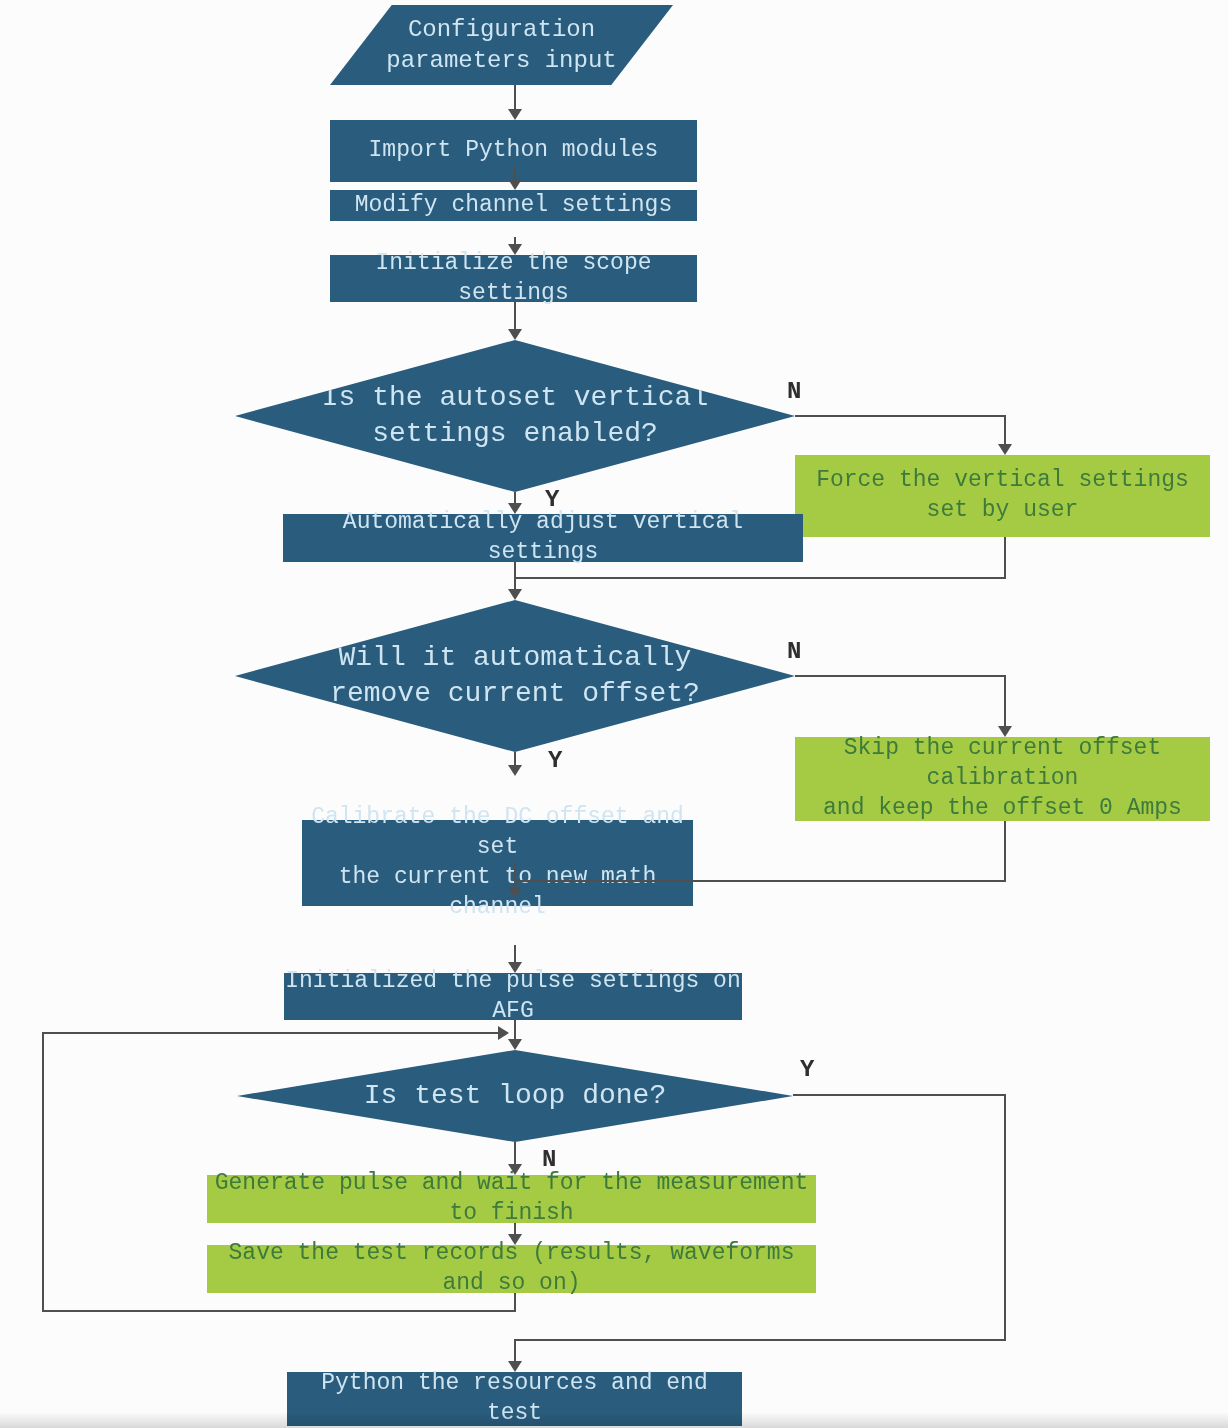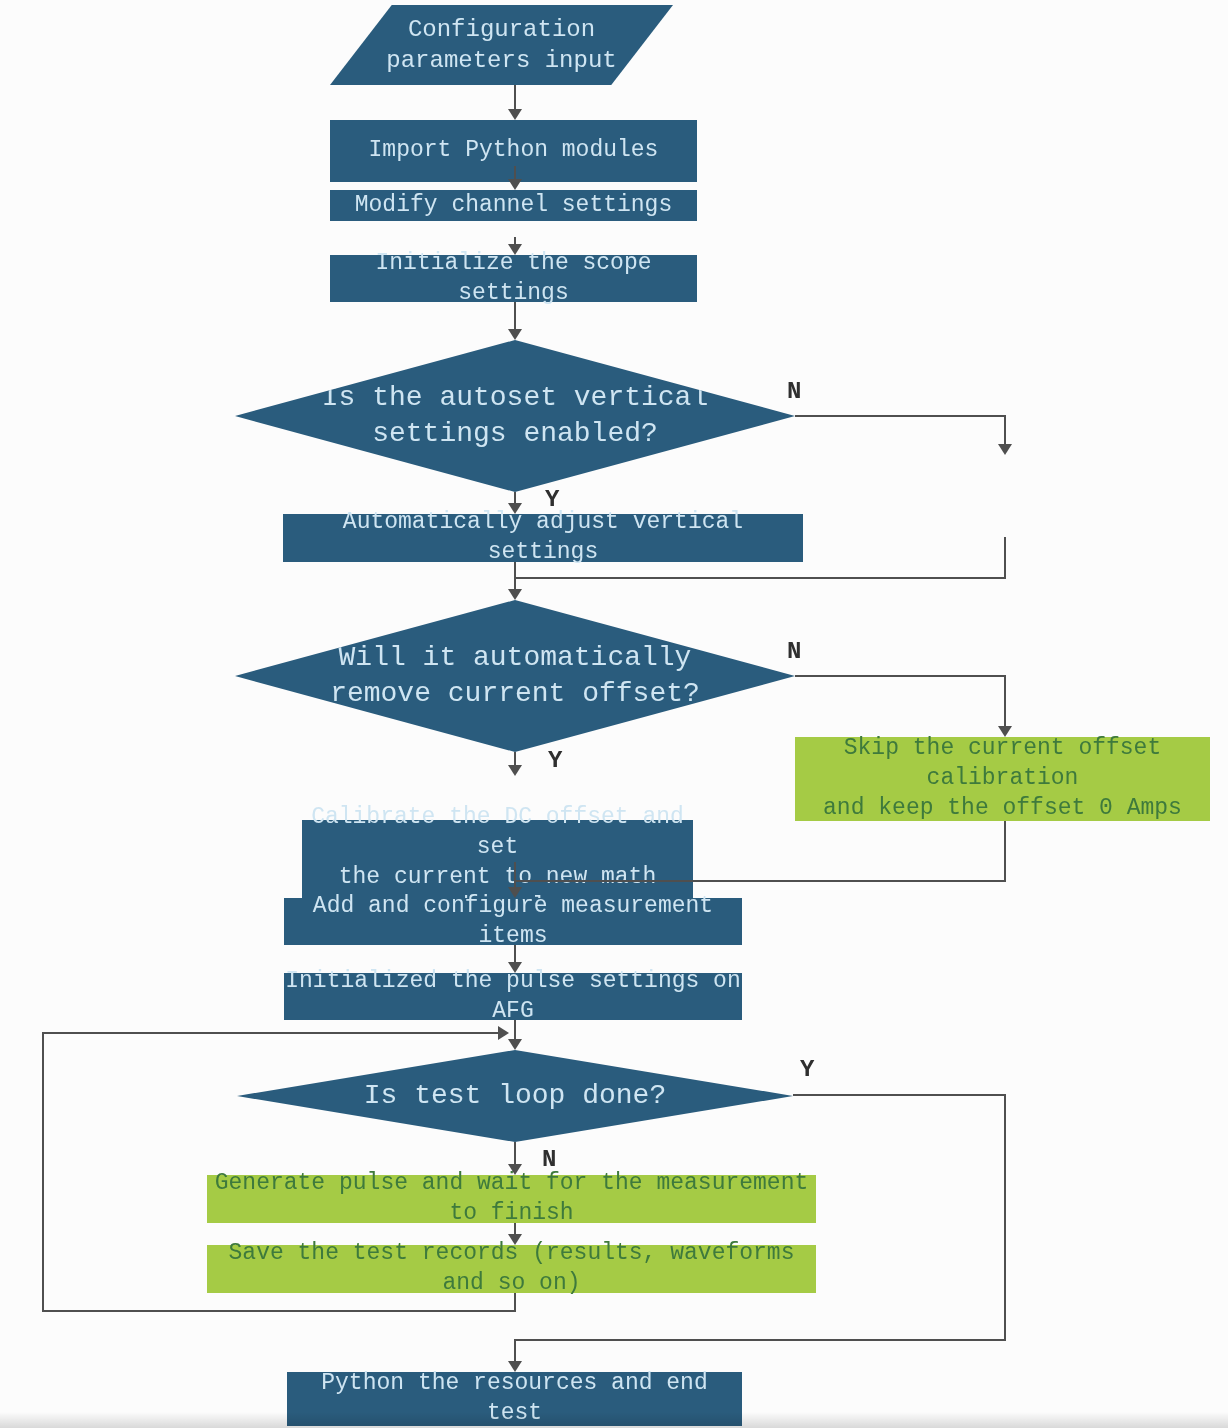--- a/index.html
+++ b/index.html
@@ -37,33 +37,34 @@
 
   <div class="node blue" style="left:330px;top:120px;width:367px;height:62px;">Import Python modules</div>
 
   <div class="node blue" style="left:330px;top:190px;width:367px;height:31px;">Modify channel settings</div>
 
   <div class="node blue" style="left:330px;top:255px;width:367px;height:47px;">Initialize the scope settings</div>
 
   <div class="node blue diamond" style="left:235px;top:340px;width:560px;height:152px;">Is the autoset vertical
 settings enabled?</div>
 
+  <div class="node green" style="left:795px;top:455px;width:415px;height:82px;">Force the vertical settings
+set by user</div>
 
   <div class="node blue" style="left:283px;top:514px;width:520px;height:48px;">Automatically adjust vertical settings</div>
 
   <div class="node blue diamond" style="left:235px;top:600px;width:560px;height:152px;">Will it automatically
 remove current offset?</div>
 
   <div class="node green" style="left:795px;top:737px;width:415px;height:84px;">Skip the current offset calibration
 and keep the offset 0 Amps</div>
 
   <div class="node blue" style="left:302px;top:820px;width:391px;height:86px;">Calibrate the DC offset and set
 the current to new math channel</div>
 
-  <div class="node blue" style="left:284px;top:898px;width:458px;height:47px;">Add and configure measurement items</div>
 
   <div class="node blue" style="left:284px;top:973px;width:458px;height:47px;">Initialized the pulse settings on AFG</div>
 
   <div class="node blue diamond" style="left:237px;top:1050px;width:556px;height:92px;">Is test loop done?</div>
 
   <div class="node green" style="left:207px;top:1175px;width:609px;height:48px;">Generate pulse and wait for the measurement to finish</div>
 
   <div class="node green" style="left:207px;top:1245px;width:609px;height:48px;">Save the test records (results, waveforms and so on)</div>
 
   <div class="node blue" style="left:287px;top:1372px;width:455px;height:54px;">Python the resources and end test</div>

